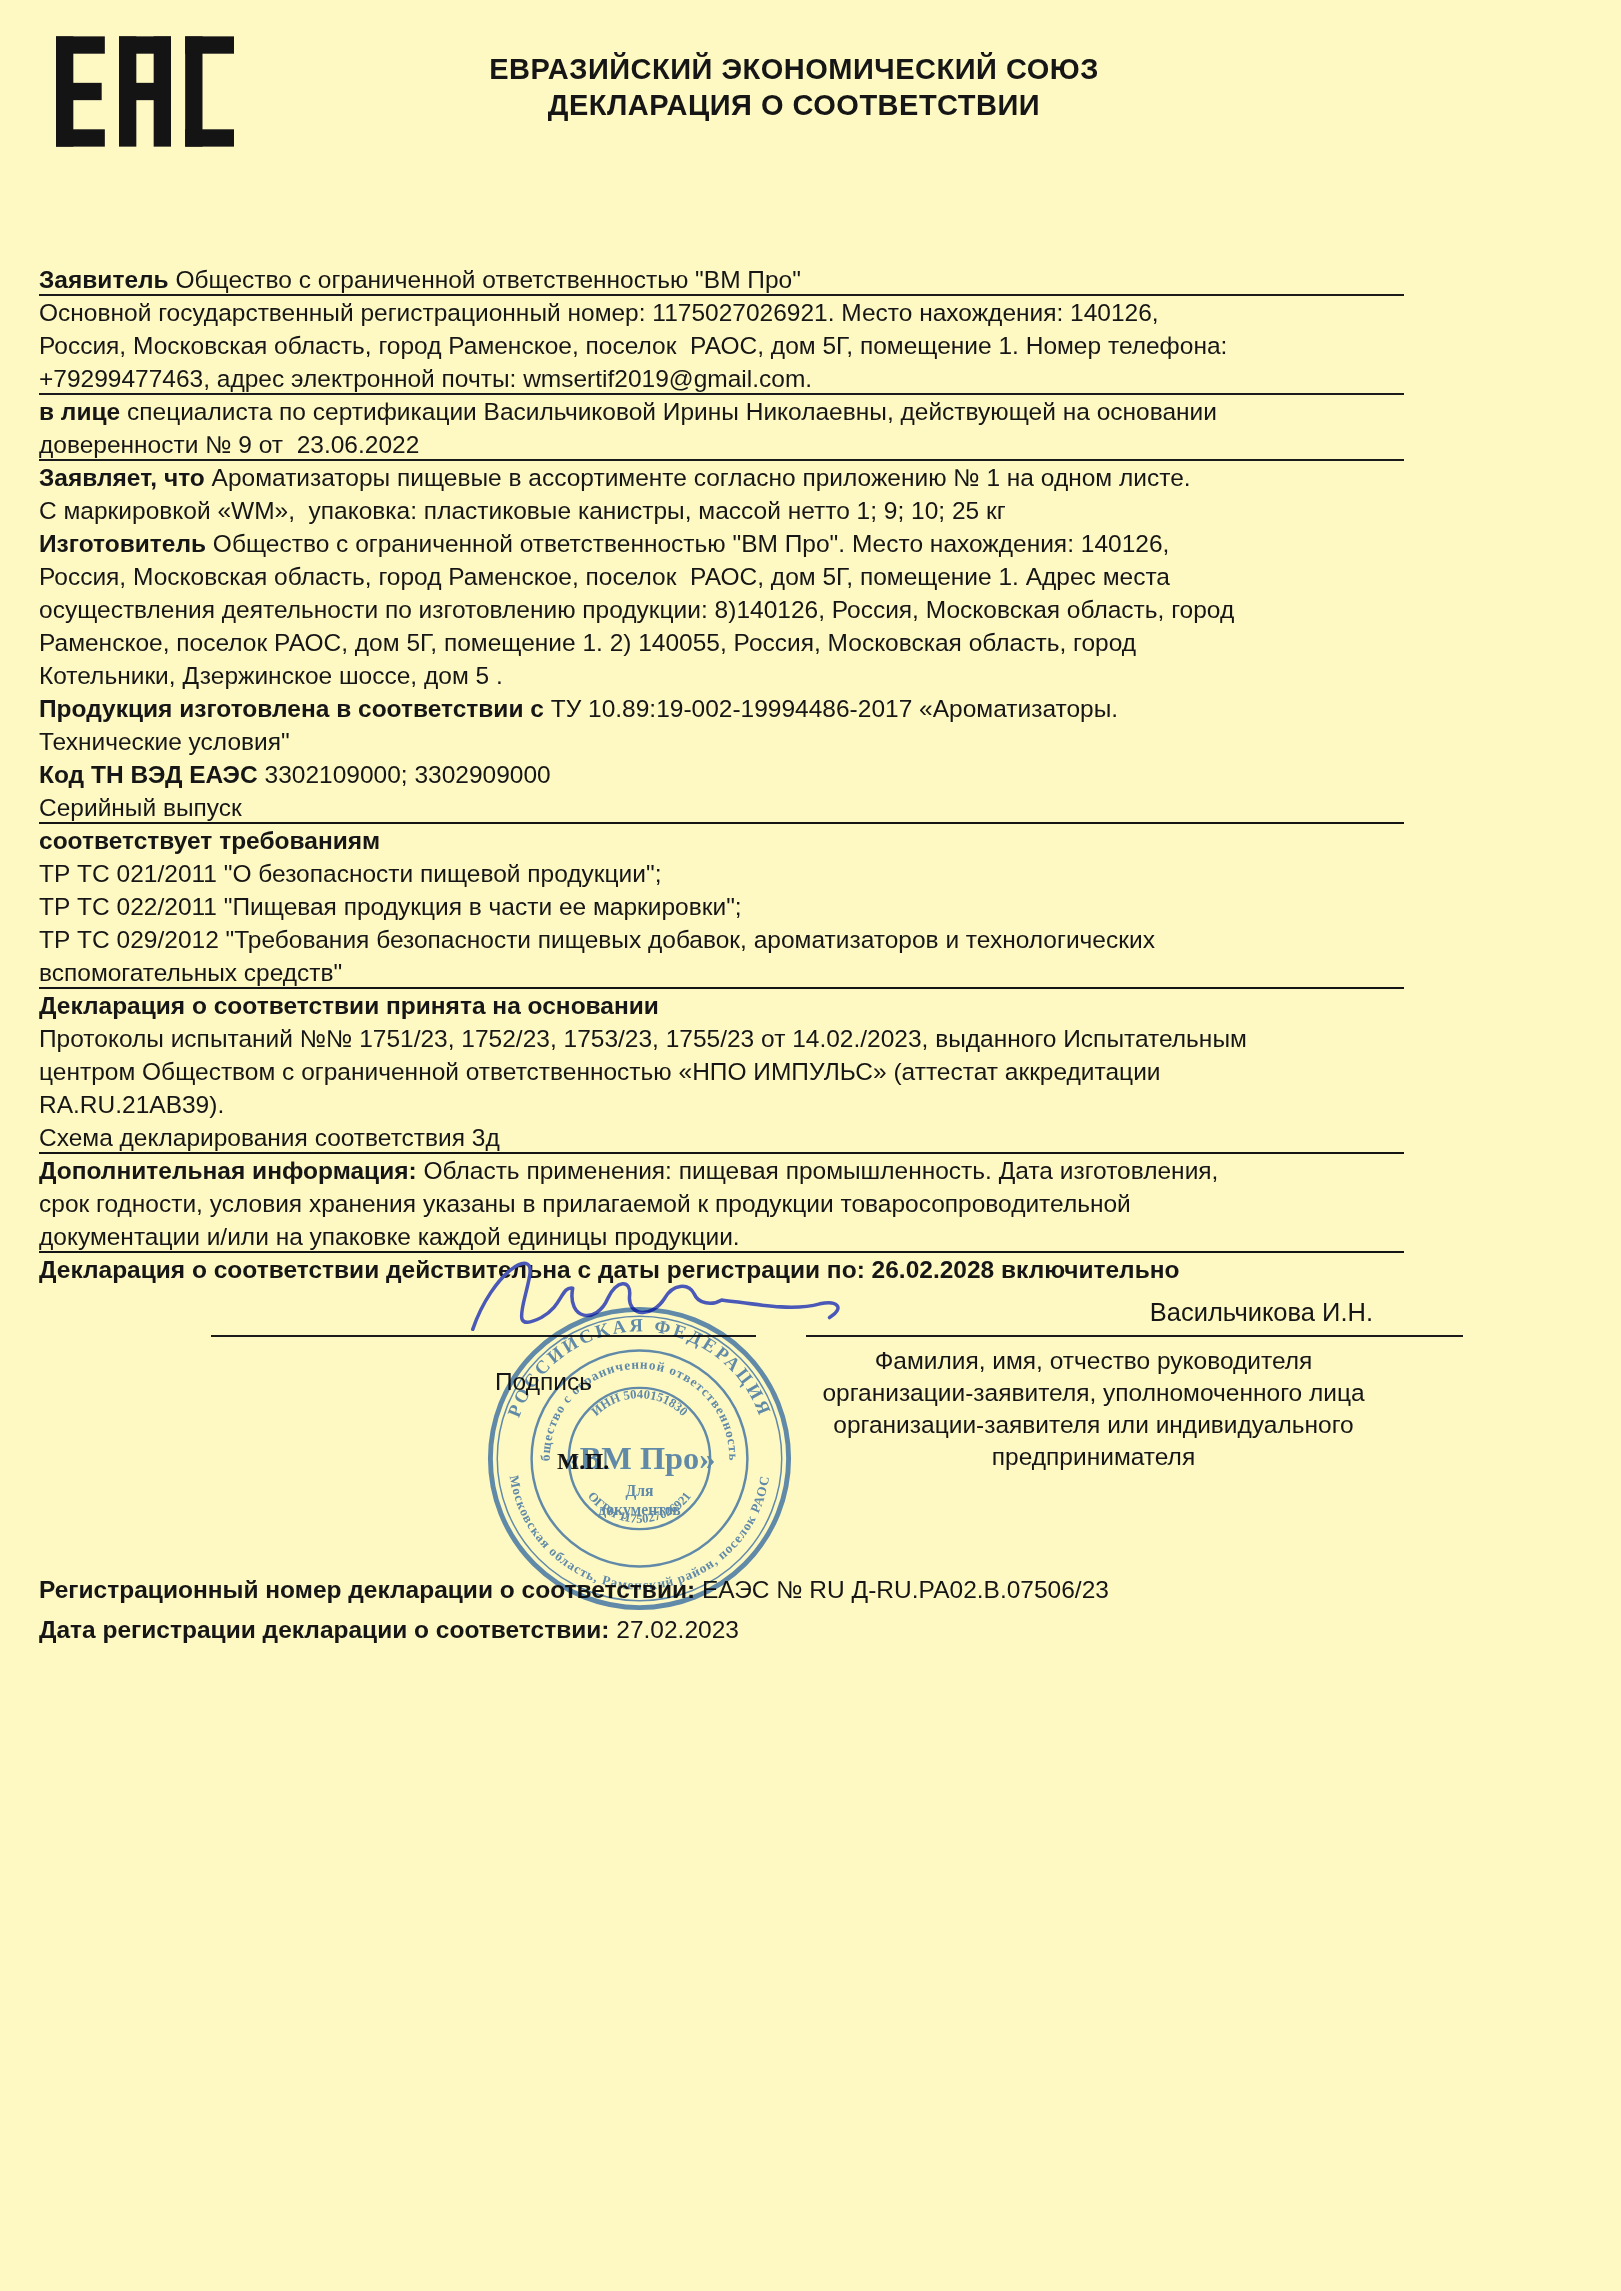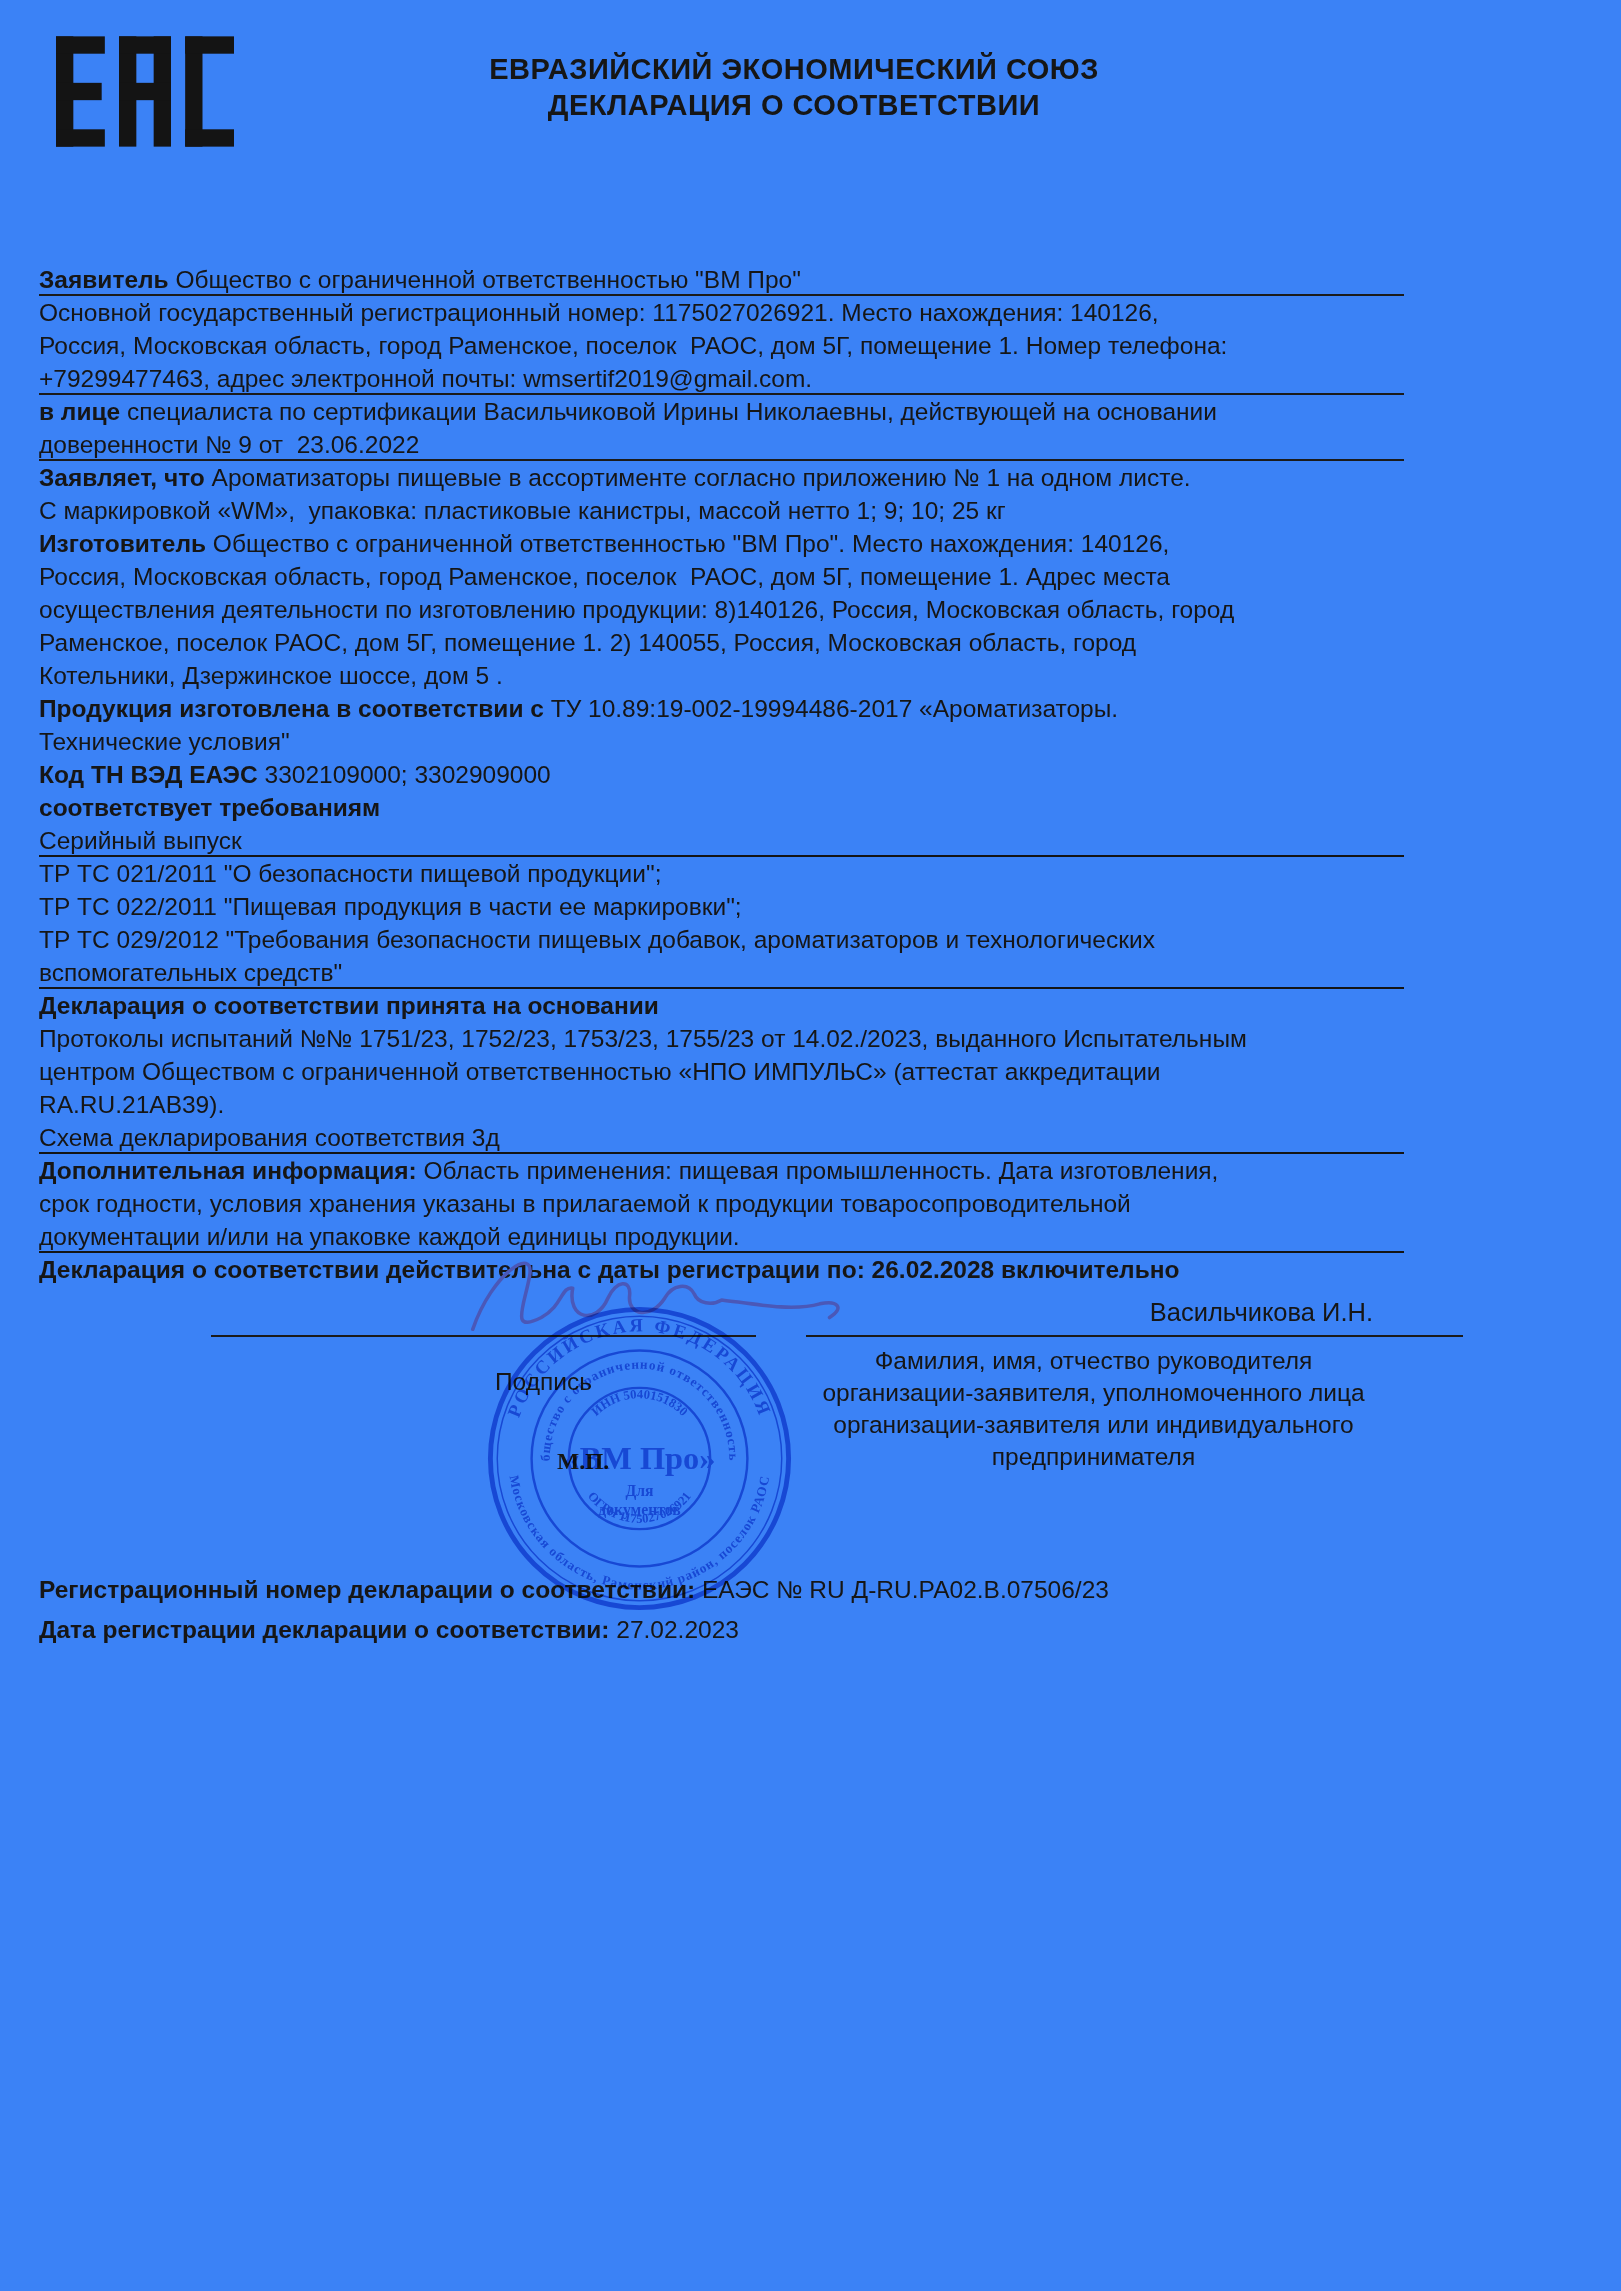--- a/index.html
+++ b/index.html
@@ -1,20 +1,20 @@
 <!DOCTYPE html>
 <html><head>
 <meta charset="utf-8">
 <style>
   html,body { margin:0; padding:0; background:#e8e8e8; }
   .page {
     position:relative;
     width:1621px; height:2292px;
     margin:0 auto;
-    background:#3b82f6;
+    background:#fef9c3;
     font-family:"Liberation Sans", sans-serif;
     color:#161616;
     overflow:hidden;
   }
   
   .eac-logo { position:absolute; left:56px; top:27.4px; width:178px; height:129px; }
   .title {
     position:absolute; left:353px; top:51px; width:882px;
     text-align:center; font-weight:bold; font-size:29px; line-height:36px;
     letter-spacing:0.5px;
@@ -94,22 +94,22 @@
       <div class="line"><b>Заявляет, что</b><span> Ароматизаторы пищевые в ассортименте согласно приложению № 1 на одном листе.</span></div>
       <div class="line"><span>С маркировкой «WM»,  упаковка: пластиковые канистры, массой нетто 1; 9; 10; 25 кг</span></div>
       <div class="line"><b>Изготовитель</b><span> Общество с ограниченной ответственностью "ВМ Про". Место нахождения: 140126,</span></div>
       <div class="line"><span>Россия, Московская область, город Раменское, поселок  РАОС, дом 5Г, помещение 1. Адрес места</span></div>
       <div class="line"><span>осуществления деятельности по изготовлению продукции: 8)140126, Россия, Московская область, город</span></div>
       <div class="line"><span>Раменское, поселок РАОС, дом 5Г, помещение 1. 2) 140055, Россия, Московская область, город</span></div>
       <div class="line"><span>Котельники, Дзержинское шоссе, дом 5 .</span></div>
       <div class="line"><b>Продукция изготовлена в соответствии с</b><span> ТУ 10.89:19-002-19994486-2017 «Ароматизаторы.</span></div>
       <div class="line"><span>Технические условия"</span></div>
       <div class="line"><b>Код ТН ВЭД ЕАЭС</b><span> 3302109000; 3302909000</span></div>
+      <div class="line u3"><span>Серийный выпуск</span></div>
       <div class="line"><b>соответствует требованиям</b></div>
-      <div class="line u3"><span>Серийный выпуск</span></div>
       <div class="line"><span>ТР ТС 021/2011 "О безопасности пищевой продукции";</span></div>
       <div class="line"><span>ТР ТС 022/2011 "Пищевая продукция в части ее маркировки";</span></div>
       <div class="line"><span>ТР ТС 029/2012 "Требования безопасности пищевых добавок, ароматизаторов и технологических</span></div>
       <div class="line u3"><span>вспомогательных средств"</span></div>
       <div class="line"><b>Декларация о соответствии принята на основании</b></div>
       <div class="line"><span>Протоколы испытаний №№ 1751/23, 1752/23, 1753/23, 1755/23 от 14.02./2023, выданного Испытательным</span></div>
       <div class="line"><span>центром Обществом с ограниченной ответственностью «НПО ИМПУЛЬС» (аттестат аккредитации</span></div>
       <div class="line"><span>RA.RU.21АВ39).</span></div>
       <div class="line u3"><span>Схема декларирования соответствия 3д</span></div>
       <div class="line"><b>Дополнительная информация:</b><span> Область применения: пищевая промышленность. Дата изготовления,</span></div>

